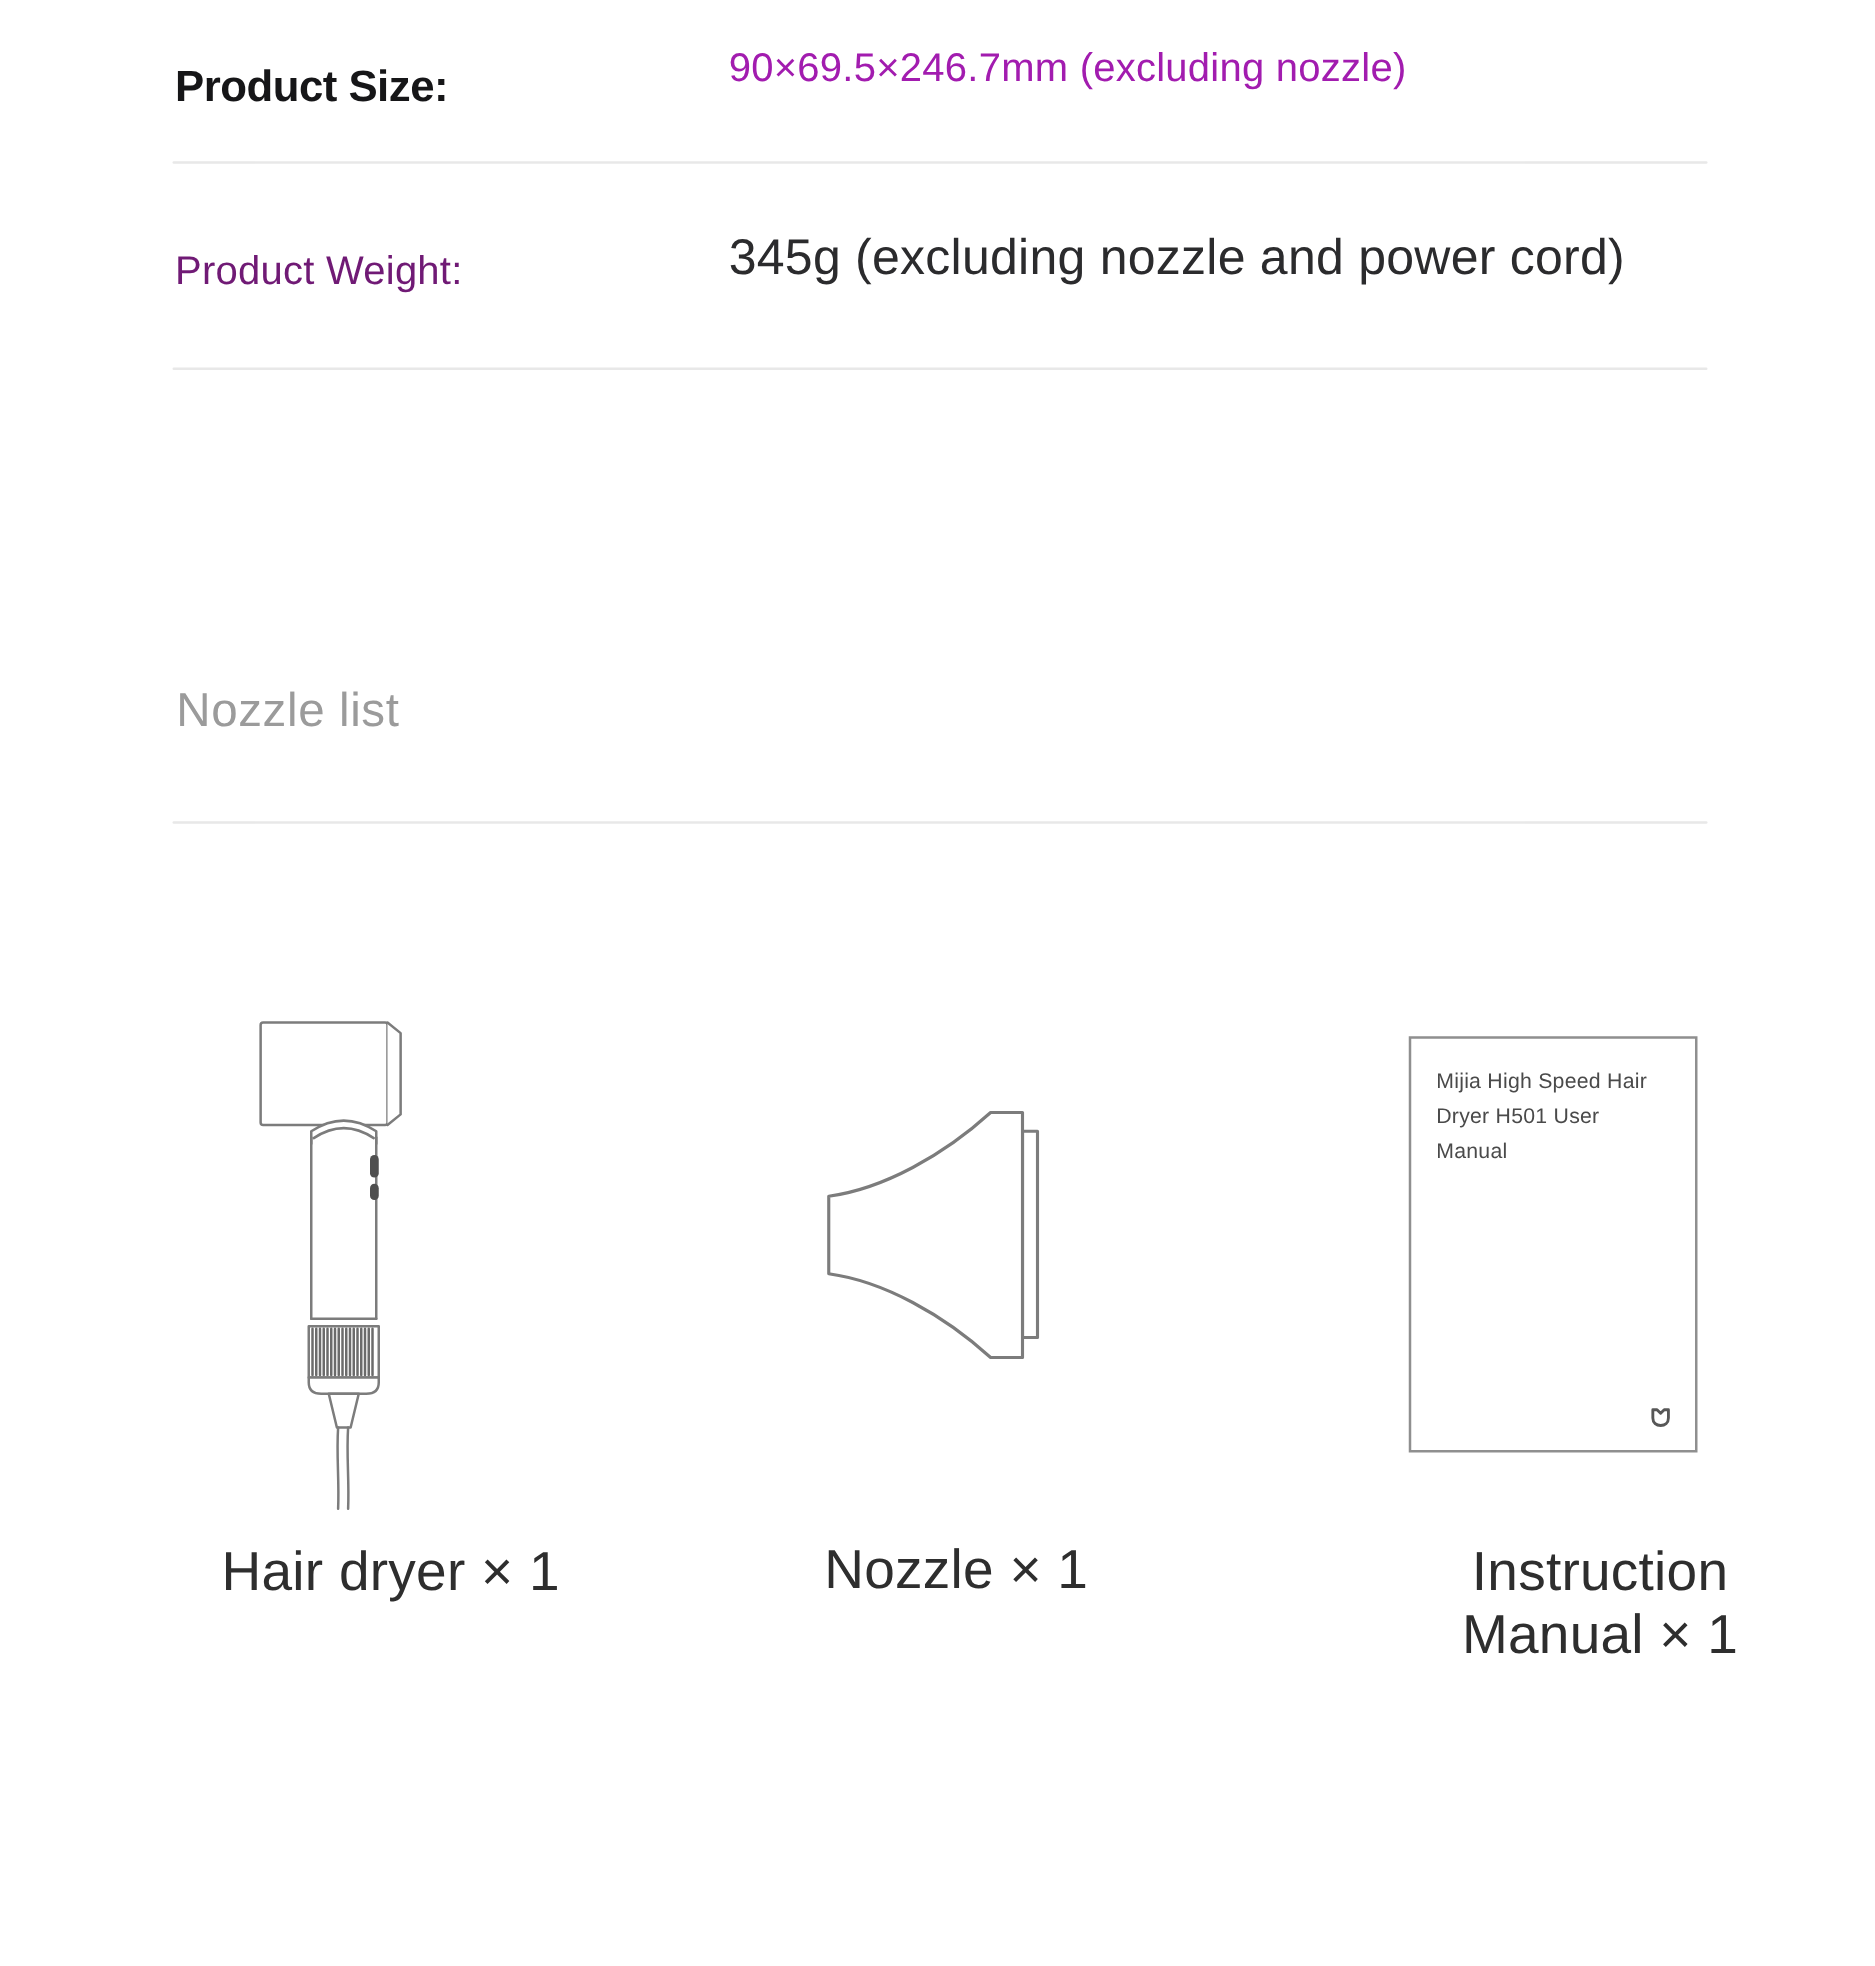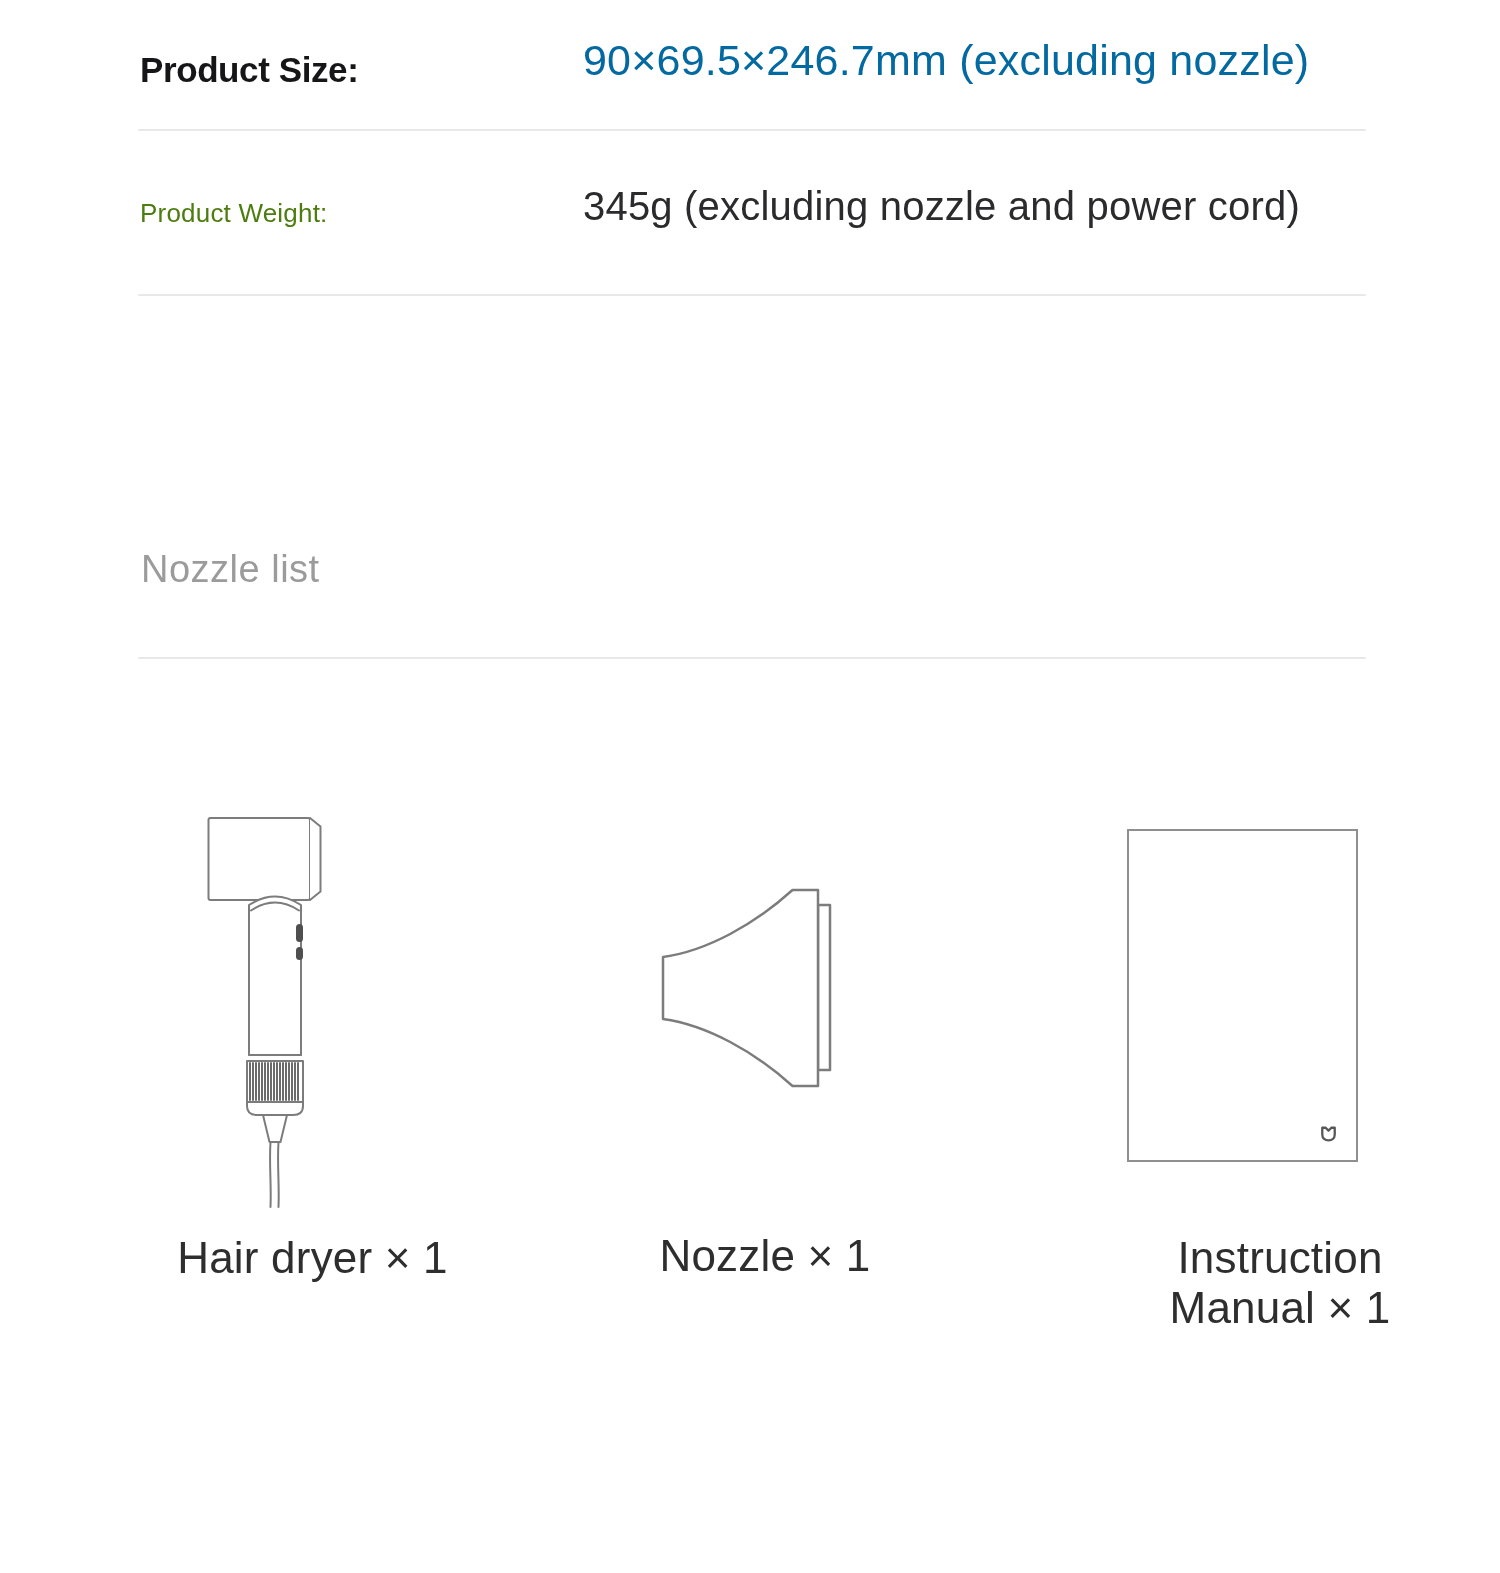--- a/index.html
+++ b/index.html
@@ -9,26 +9,26 @@
     font-family:"Liberation Sans", sans-serif; color:#1d1d1f;
   }
   .abs { position:absolute; }
 
   
   .spec-label-strong {
     left:140px; top:34px; font-size:35px; font-weight:800;
     letter-spacing:-0.4px; color:#161618;margin-top:16px;
   }
   .spec-value-1 {
-    left:583px; top:36px; font-size:43px; font-weight:400;
-    color:#0369a1; letter-spacing:0.2px;
+    left:583px; top:36px; font-size:32px; font-weight:400;
+    color:#a21caf; letter-spacing:0.2px;
   }
   .spec-label-normal {
-    left:140px; top:198px; font-size:26px; font-weight:400;
-    color:#4d7c0f; letter-spacing:0.2px;
+    left:140px; top:198px; font-size:32px; font-weight:400;
+    color:#701a75; letter-spacing:0.2px;
   }
   .spec-value-2 {
     left:583px; top:184px; font-size:40px; font-weight:400;
     color:#2b2b2d; letter-spacing:0.2px;
   }
 
   .divider {
     position:absolute; left:138px; width:1228px; height:2px;
     background:#e8e8e8; border-radius:1px;
   }
@@ -132,20 +132,22 @@
 <div class="abs illus-nozzle">
   <svg width="180" height="215" viewBox="0 0 180 215" fill="none" stroke="#7c7c7c" stroke-width="2.5" stroke-linejoin="round" stroke-linecap="round">
 
     <rect x="163" y="27" width="12" height="165" fill="#ffffff"></rect>
 
     <path d="M8,79 C52,73 100,46 137.5,12 L163,12 L163,208 L137.5,208 C100,174 52,147 8,141 Z" fill="#ffffff"></path>
   </svg>
 </div>
 
 <div class="abs manual-card">
+  <div class="manual-text">Mijia High Speed Hair
+Dryer H501 User Manual</div>
   <svg class="manual-logo" viewBox="0 0 24 26" fill="none" stroke="#575757" stroke-width="2.4" stroke-linejoin="round" stroke-linecap="round">
     <path d="M5.5,11 L5.5,7 L9,7 L12,10 L15,7 L18.5,7 L18.5,14 C18.5,18.2 15.5,20.2 12,20.2 C8.5,20.2 5.5,18.2 5.5,14 Z"></path>
   </svg>
 </div>
 
 <div class="caption caption-dryer">Hair dryer × 1</div>
 <div class="caption caption-nozzle">Nozzle × 1</div>
 <div class="caption caption-manual">Instruction Manual × 1</div>
 
 </body></html>

